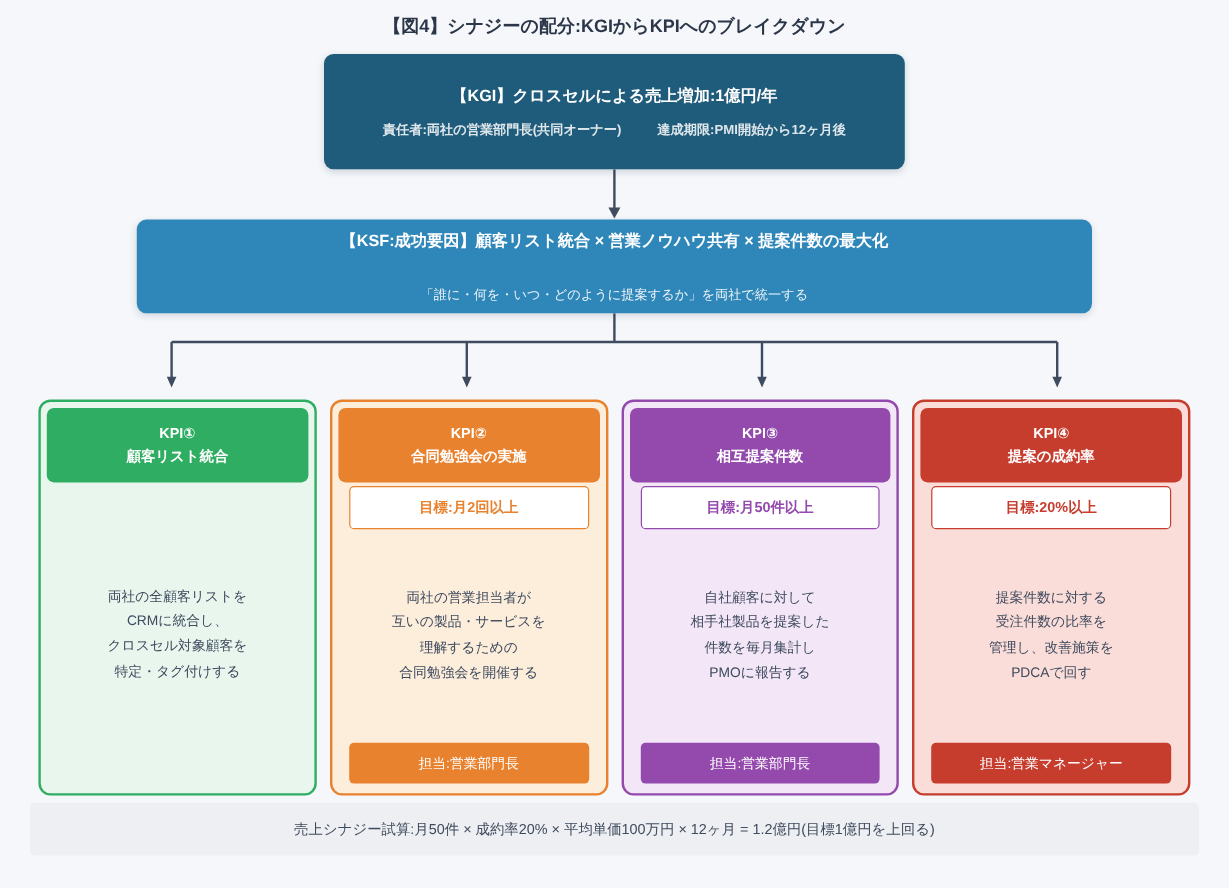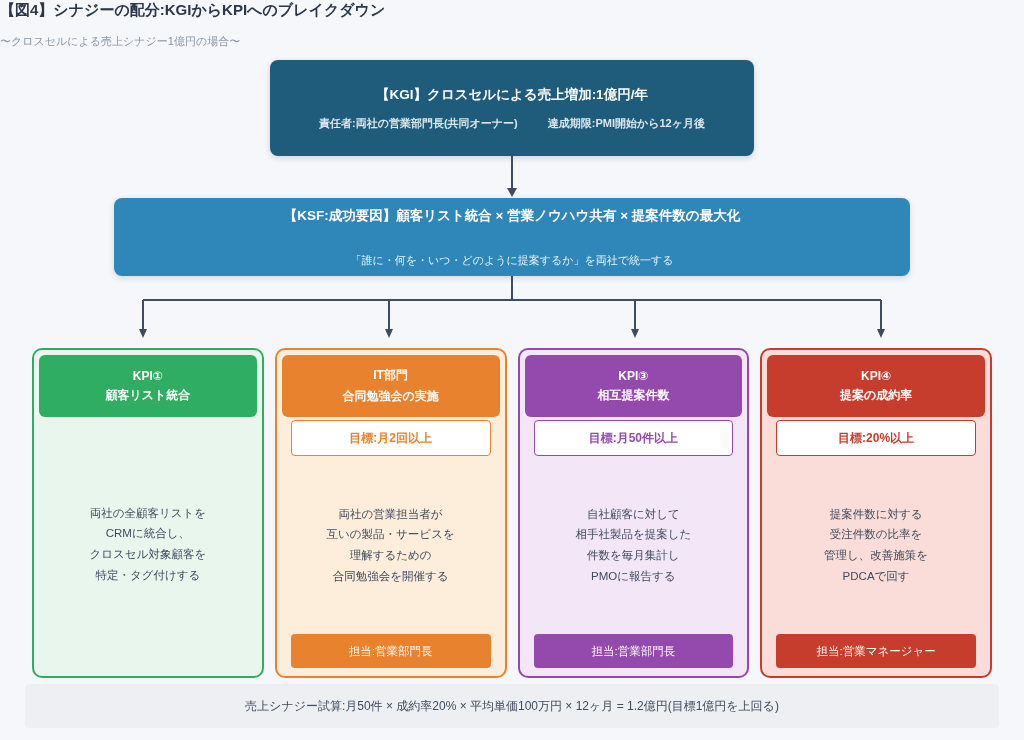--- a/index.html
+++ b/index.html
@@ -2,21 +2,21 @@
 <html><head>
 <meta charset="utf-8">
 <style>
   html,body{margin:0;padding:0;}
   body{
     width:1024px;height:740px;overflow:hidden;position:relative;
     background:var(--page-bg,#f5f7fa);
     font-family:"Liberation Sans","DejaVu Sans",sans-serif;
     color:var(--text,#3f4b5e);
   }
-  .header-block{}
+  .header-block{text-align:center;padding-top:13px;}
   .title{font-size:15px;font-weight:bold;line-height:20px;color:#2b3648;}
   .subtitle{margin-top:14px;font-size:11px;line-height:14px;color:#8a94a6;}
 
   .kgi{
     width:484px;height:96px;margin:12px auto 0;border-radius:8px;
     background:var(--kgi-bg,#1f5b7a);color:#fff;
     display:flex;flex-direction:column;align-items:center;justify-content:center;gap:12px;
     box-shadow:0 2px 6px rgba(20,50,70,.18);
   }
   .kgi-title{font-size:13.5px;font-weight:bold;}
@@ -61,21 +61,20 @@
   .summary{
     margin:6px 25px 0;height:44px;background:var(--summary-bg,#edeff2);border-radius:4px;
     display:flex;align-items:center;justify-content:center;font-size:12px;color:var(--text,#3f4b5e);
   }
 </style>
 </head>
 <body style="--page-bg: #f5f7fa; --kgi-bg: #1f5b7a; --ksf-bg: #2e86b9; --line: #3f4b5e; --text: #3f4b5e; --summary-bg: #edeff2;">
 
 <div class="header-block">
   <div class="title">【図4】シナジーの配分:KGIからKPIへのブレイクダウン</div>
-  <div class="subtitle">〜クロスセルによる売上シナジー1億円の場合〜</div>
 </div>
 
 <div class="kgi">
   <div class="kgi-title">【KGI】クロスセルによる売上増加:1億円/年</div>
   <div class="kgi-meta">
     <span>責任者:両社の営業部門長(共同オーナー)</span>
     <span>達成期限:PMI開始から12ヶ月後</span>
   </div>
 </div>
 
@@ -105,21 +104,21 @@
       <div>顧客リスト統合</div>
     </div>
     <div class="card-body">両社の全顧客リストを
 CRMに統合し、
 クロスセル対象顧客を
 特定・タグ付けする</div>
   </div>
 
   <div class="card" style="--c: #e8822e; --bg: #fdeedc;">
     <div class="card-header">
-      <div>IT部門</div>
+      <div>KPI②</div>
       <div>合同勉強会の実施</div>
     </div>
     <div class="card-badge">目標:月2回以上</div>
     <div class="card-body">両社の営業担当者が
 互いの製品・サービスを
 理解するための
 合同勉強会を開催する</div>
     <div class="card-footer">担当:営業部門長</div>
   </div>
 

